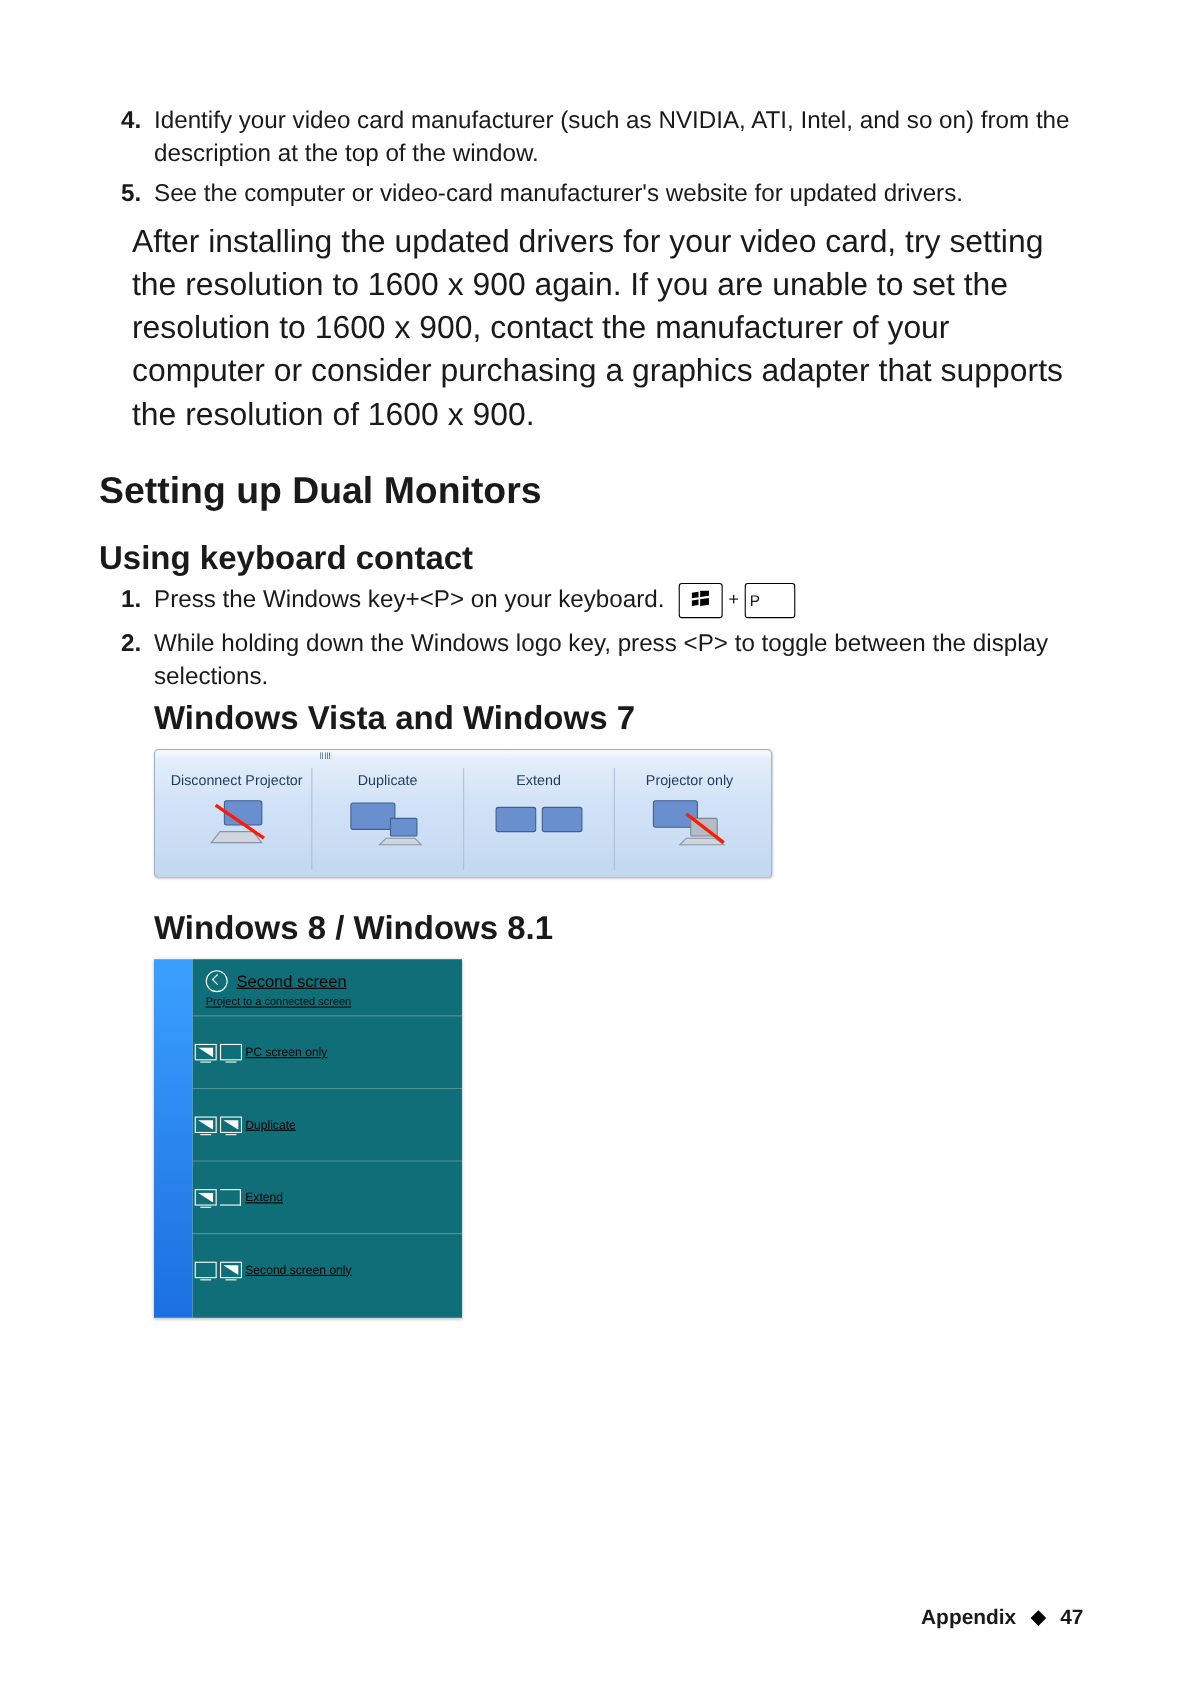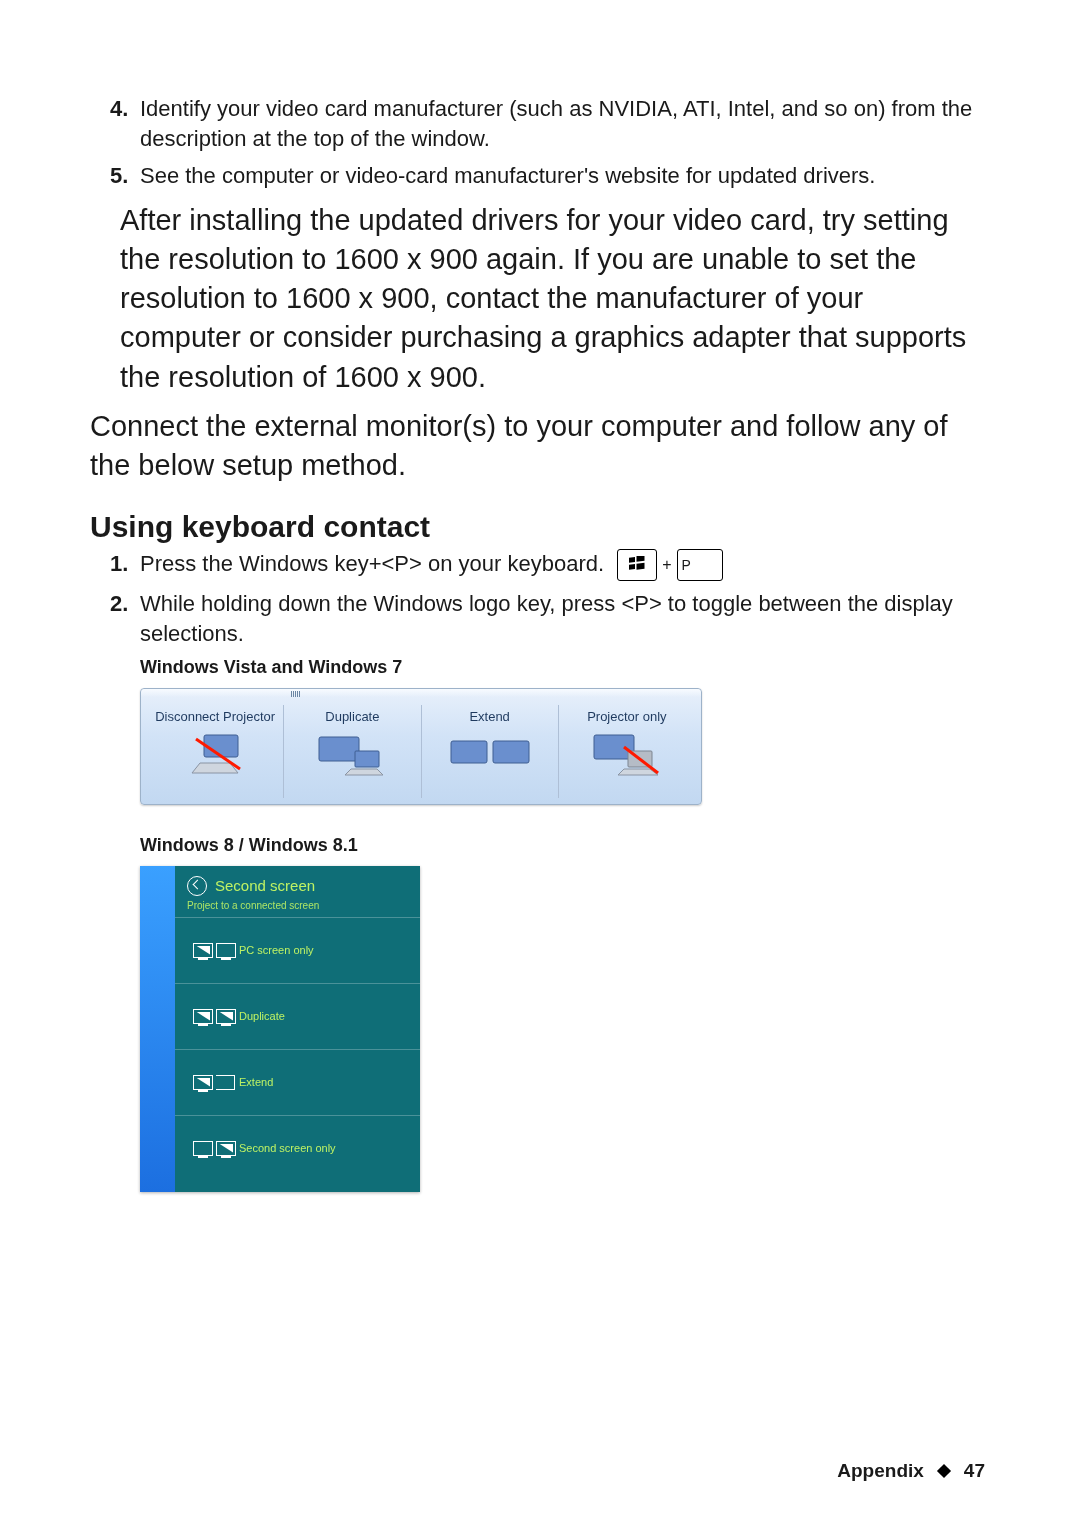--- a/index.html
+++ b/index.html
@@ -39,21 +39,21 @@
     font-size: 34px;
     font-weight: 700;
     margin: 30px 0 10px 0;
   }
   h2.sec {
     font-size: 30px;
     font-weight: 700;
     margin: 25px 0 5px 0;
   }
   .subhead {
-    font-size: 18px;
+    font-size: 30px;
     font-weight: 700;
     margin: 8px 0 8px 50px;
   }
   
   .keycombo {
     display: inline-flex;
     align-items: center;
     vertical-align: middle;
     margin-left: 4px;
   }
@@ -139,22 +139,23 @@
     display: flex;
     box-shadow: 0 1px 3px rgba(0,0,0,.3);
   }
   .win8blue {
     width: 35px;
     background: linear-gradient(to bottom, #3aa0ff 0%, #1c6fe0 100%);
   }
   .win8main {
     flex: 1;
     background: #0f6e77;
-    color: #bef264;
+    color: #000000;
     font-size: 12px;
+    text-decoration: underline;
   }
   .win8head {
     padding: 10px 12px 6px 12px;
   }
   .win8title {
     display: flex;
     align-items: center;
     font-size: 15px;
     font-weight: 400;
     margin-bottom: 4px;
@@ -181,21 +182,21 @@
     opacity: .9;
   }
   .win8list {
     border-top: 1px solid rgba(255,255,255,.25);
   }
   .win8item {
     display: flex;
     align-items: center;
     height: 65px;
     border-bottom: 1px solid rgba(255,255,255,.25);
-    padding-left: 18px;
+    padding-left: 2px;
   }
   .win8item .icon {
     width: 46px;
     display: flex;
     align-items: center;
   }
   .win8item .txt {
     font-size: 11px;
   }
   .mon1, .mon2 {
@@ -247,22 +248,22 @@
     <div class="marker">4.</div>
     <div class="content">Identify your video card manufacturer (such as NVIDIA, ATI, Intel, and so on) from the description at the top of the window.</div>
   </div>
   <div class="num-item">
     <div class="marker">5.</div>
     <div class="content">See the computer or video-card manufacturer's website for updated drivers.</div>
   </div>
 
   <div class="para">After installing the updated drivers for your video card, try setting the resolution to 1600 x 900 again. If you are unable to set the resolution to 1600 x 900, contact the manufacturer of your computer or consider purchasing a graphics adapter that supports the resolution of 1600 x 900.</div>
 
-
-  <div class="para" style="margin-left:0">Connect the external monitor(s) to your computer and follow any of the below setup method.</div>
+  <h1 class="sec">Setting up Dual Monitors</h1>
+
 
   <h2 class="sec">Using keyboard contact</h2>
 
   <div class="num-item">
     <div class="marker">1.</div>
     <div class="content">
       <span>Press the Windows key+&lt;P&gt; on your keyboard.</span>
       <span class="keycombo">
         <span class="key">
           <svg width="18" height="18" viewBox="0 0 18 18">

